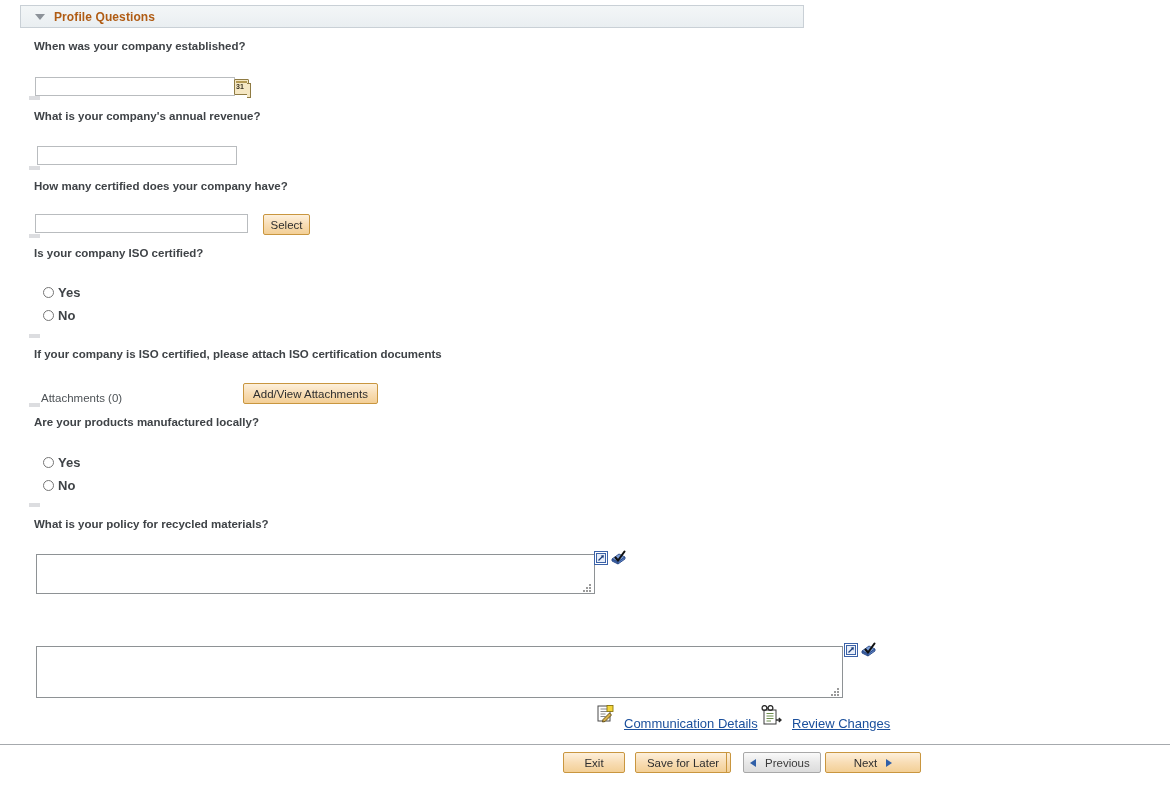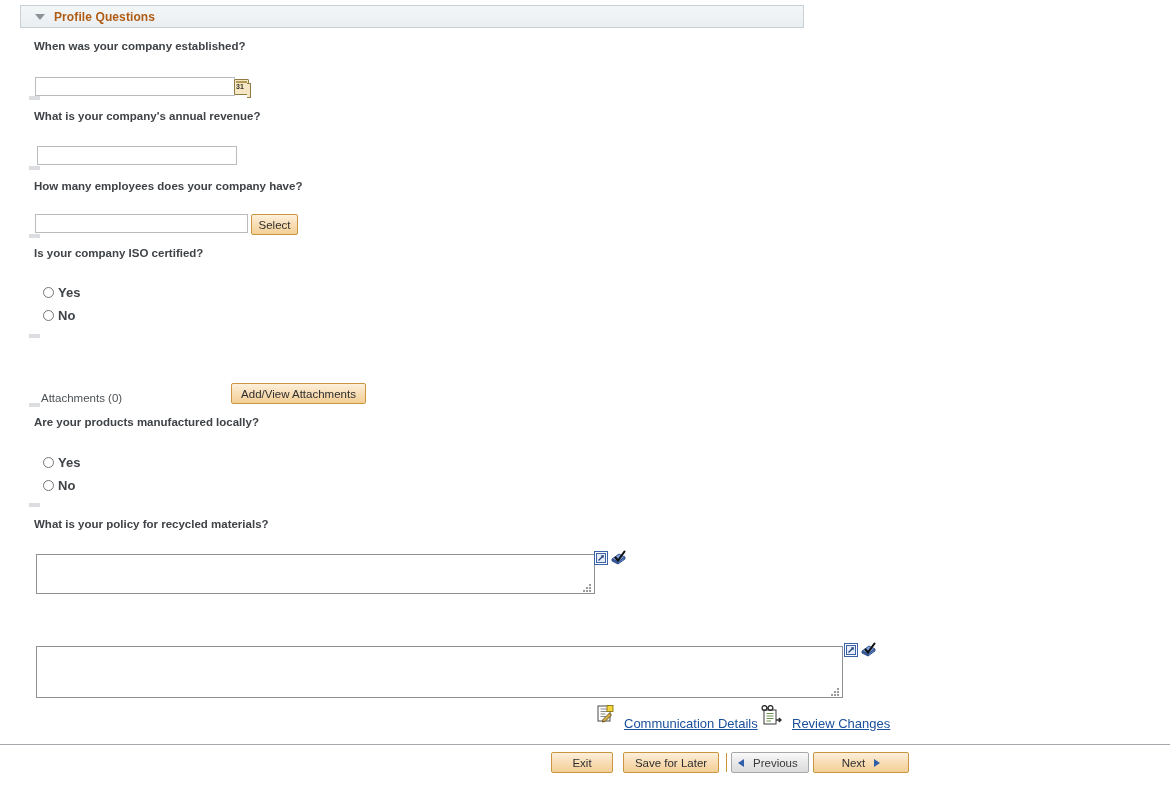--- a/index.html
+++ b/index.html
@@ -112,20 +112,21 @@
     border-radius: 2px;
     font-family: "Liberation Sans", sans-serif;
     font-size: 11.5px;
     color: #2f2f2f;
     cursor: pointer;
     display: flex;
     align-items: center;
     justify-content: center;
     padding: 0 6px;
     white-space: nowrap;
+    margin-left: 12px;
   }
 
   .psbtn-disabled {
     background: linear-gradient(to bottom, #fafafa 0%, #e8e8e8 50%, #dcdcdc 100%);
     border: 1px solid #a8a8a8;
     color: #3a3a3a;
   }
 
   .arrow-left {
     width: 0; height: 0;
@@ -251,39 +252,40 @@
   <input class="txtinput" style="left: 35px; top: 77px; width: 200px;" value="">
   <div class="cal-icon" style="left:234px; top:79px;">
     <span class="num">31</span>
   </div>
   <div class="dash" style="left:29px; top:96px;"></div>
 
   <div class="qlabel" style="left:34px; top:110px;">What is your company's annual revenue?</div>
   <input class="txtinput" style="left: 37px; top: 146px; width: 200px;" value="">
   <div class="dash" style="left:29px; top:166px;"></div>
 
-  <div class="qlabel" style="left:34px; top:180px;">How many employees does your company have?</div>
+  <div class="qlabel" style="left:34px; top:180px;">How many certified does your company have?</div>
   <input class="txtinput" style="left: 35px; top: 214px; width: 213px;" value="">
   <div class="psbtn" style="left:251px; top:214px; width:47px;">
     <span>Select</span>
   </div>
   <div class="dash" style="left:29px; top:234px;"></div>
 
   <div class="qlabel" style="left:34px; top:247px;">Is your company ISO certified?</div>
 
   <div class="radio-row" style="left:43px; top:285px;">
     <span class="radio-circle"></span>
     <span class="radio-label">Yes</span>
   </div>
   <div class="radio-row" style="left:43px; top:308px;">
     <span class="radio-circle"></span>
     <span class="radio-label">No</span>
   </div>
   <div class="dash" style="left:29px; top:334px;"></div>
 
+  <div class="qlabel" style="left:34px; top:348px;">If your company is ISO certified, please attach ISO certification documents</div>
   <div class="attach-text" style="left:41px; top:392px;">Attachments (0)</div>
   <div class="psbtn" style="left:231px; top:383px; width:135px;">
     <span>Add/View Attachments</span>
   </div>
   <div class="dash" style="left:29px; top:403px;"></div>
 
   <div class="qlabel" style="left:34px; top:416px;">Are your products manufactured locally?</div>
 
   <div class="radio-row" style="left:43px; top:455px;">
     <span class="radio-circle"></span>

